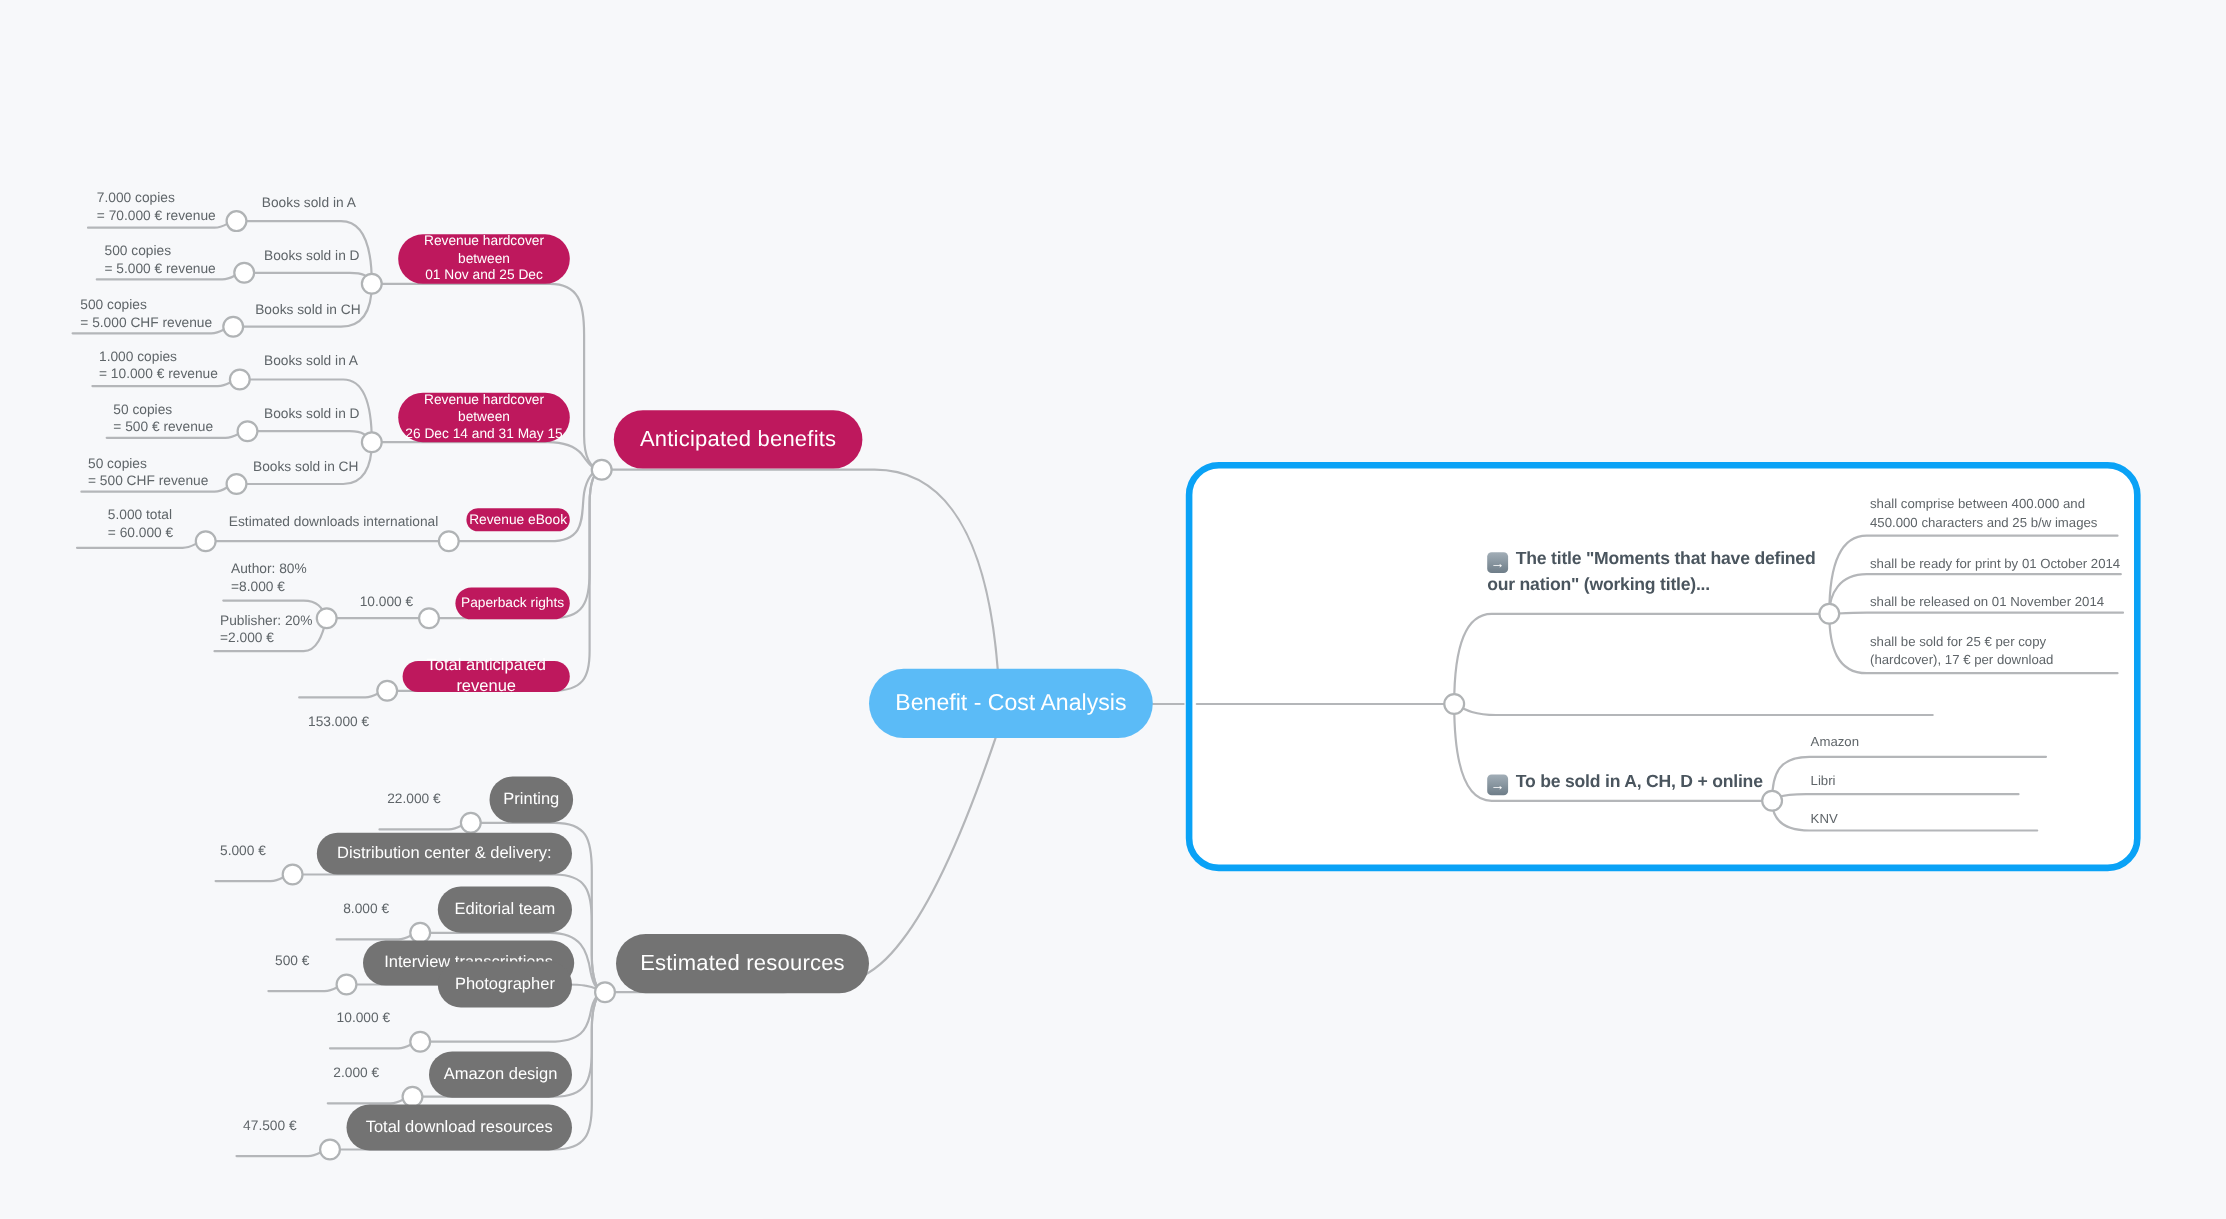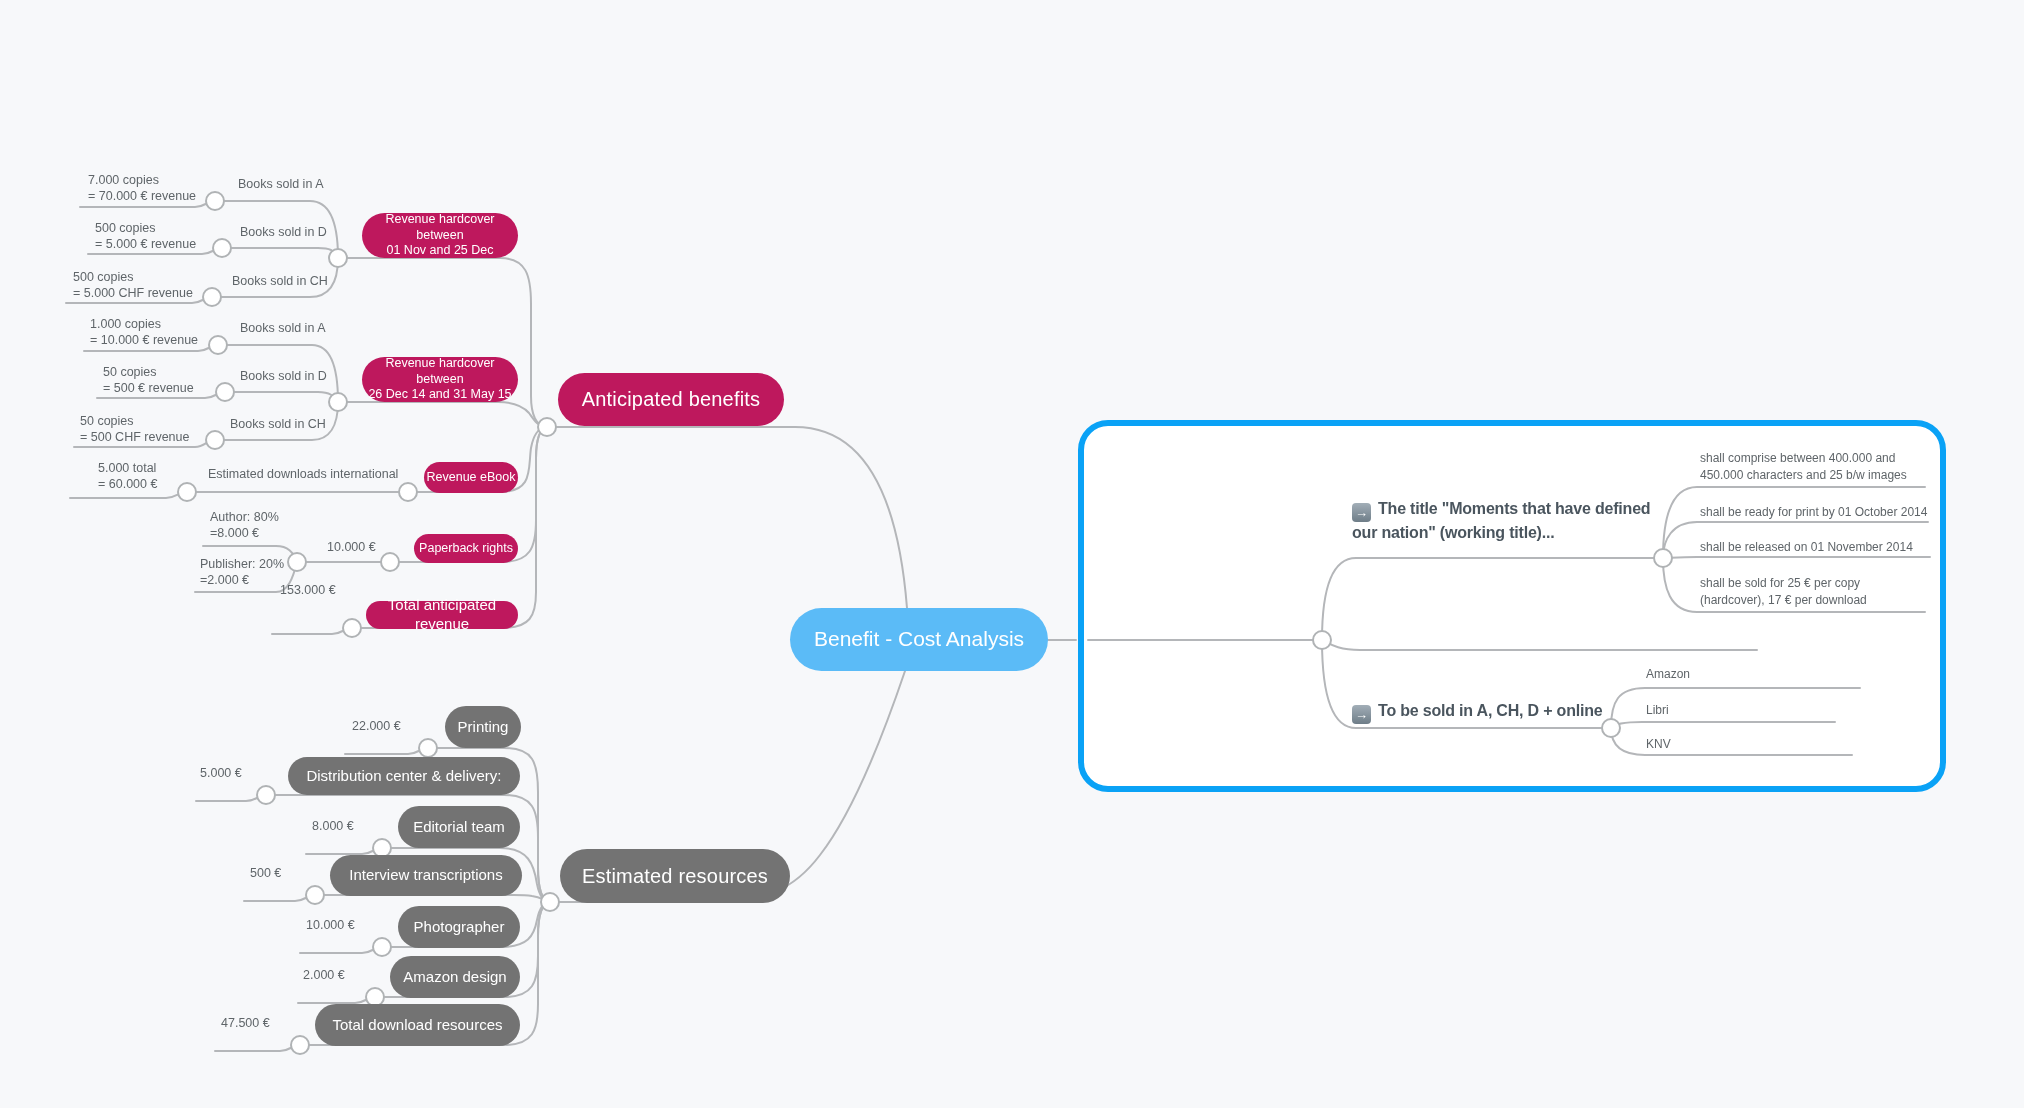--- a/index.html
+++ b/index.html
@@ -149,21 +149,21 @@
   <div class="pill blue" style="left:790px;top:608px;width:258px;height:63px;font-size:21px;font-weight:500;">Benefit - Cost Analysis</div>
 
   <div class="pill red big" style="left:560px;top:849px;width:230px;height:54px;">Estimated resources</div>
 
   <div class="pill green big" style="left:558px;top:373px;width:226px;height:53px;">Anticipated benefits</div>
 
   <div class="pill green sm" style="left:362px;top:213px;width:156px;height:45px;">Revenue hardcover between
 01 Nov and 25 Dec</div>
   <div class="pill green sm" style="left:362px;top:357px;width:156px;height:45px;">Revenue hardcover between
 26 Dec 14 and 31 May 15</div>
-  <div class="pill green sm" style="left:424px;top:462px;width:94px;height:31px;">Revenue eBook</div>
+  <div class="pill green sm" style="left:424px;top:462px;width:94px;height:21px;">Revenue eBook</div>
   <div class="pill green sm" style="left:414px;top:534px;width:104px;height:29px;">Paperback rights</div>
   <div class="pill green sm" style="left:366px;top:601px;width:152px;height:28px;font-size:15px;">Total anticipated revenue</div>
 
   <div class="label" style="left:238px;top:176px;">Books sold in A</div>
   <div class="label" style="left:88px;top:172px;">7.000 copies
 = 70.000 € revenue</div>
   <div class="label" style="left:240px;top:224px;">Books sold in D</div>
   <div class="label" style="left:95px;top:220px;">500 copies
 = 5.000 € revenue</div>
   <div class="label" style="left:232px;top:273px;">Books sold in CH</div>
@@ -183,27 +183,27 @@
   <div class="label" style="left:208px;top:466px;">Estimated downloads international</div>
   <div class="label" style="left:98px;top:460px;">5.000 total
 = 60.000 €</div>
 
   <div class="label" style="left:327px;top:539px;">10.000 €</div>
   <div class="label" style="left:210px;top:509px;">Author: 80%
 =8.000 €</div>
   <div class="label" style="left:200px;top:556px;">Publisher: 20%
 =2.000 €</div>
 
-  <div class="label" style="left:280px;top:582px;text-align:center;">153.000 €</div>
+  <div class="label" style="left:280px;top:648px;text-align:center;">153.000 €</div>
 
   <div class="pill red rm" style="left:445px;top:706px;width:76px;height:42px;">Printing</div>
   <div class="pill red rm" style="left:288px;top:757px;width:232px;height:38px;">Distribution center &amp; delivery:</div>
   <div class="pill red rm" style="left:398px;top:806px;width:122px;height:42px;">Editorial team</div>
   <div class="pill red rm" style="left:330px;top:855px;width:192px;height:41px;">Interview transcriptions</div>
-  <div class="pill red rm" style="left:398px;top:906px;width:122px;height:42px;">Photographer</div>
+  <div class="pill red rm" style="left:398px;top:874px;width:122px;height:42px;">Photographer</div>
   <div class="pill red rm" style="left:390px;top:956px;width:130px;height:42px;">Amazon design</div>
   <div class="pill red rm" style="left:315px;top:1004px;width:205px;height:42px;">Total download resources</div>
 
   <div class="label" style="left:352px;top:718px;">22.000 €</div>
   <div class="label" style="left:200px;top:765px;">5.000 €</div>
   <div class="label" style="left:312px;top:818px;">8.000 €</div>
   <div class="label" style="left:250px;top:865px;">500 €</div>
   <div class="label" style="left:306px;top:917px;">10.000 €</div>
   <div class="label" style="left:303px;top:967px;">2.000 €</div>
   <div class="label" style="left:221px;top:1015px;">47.500 €</div>

